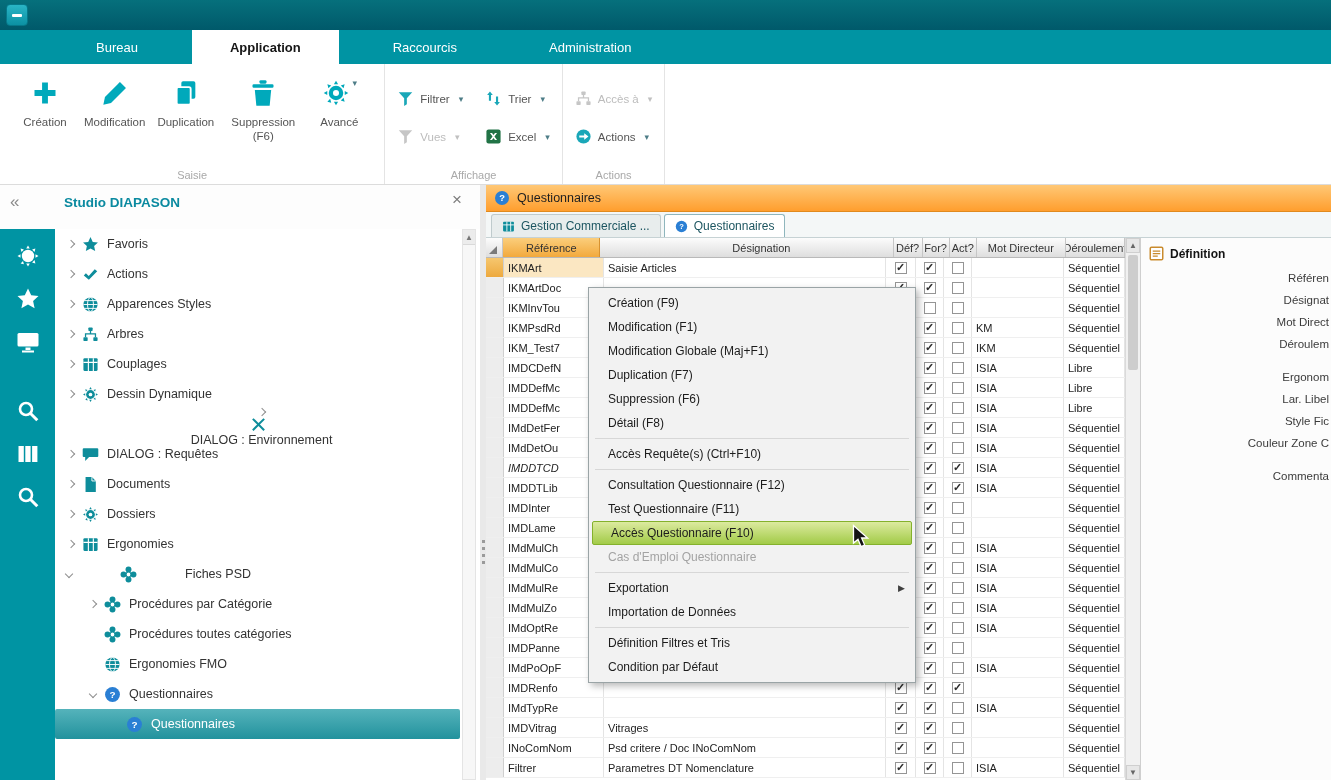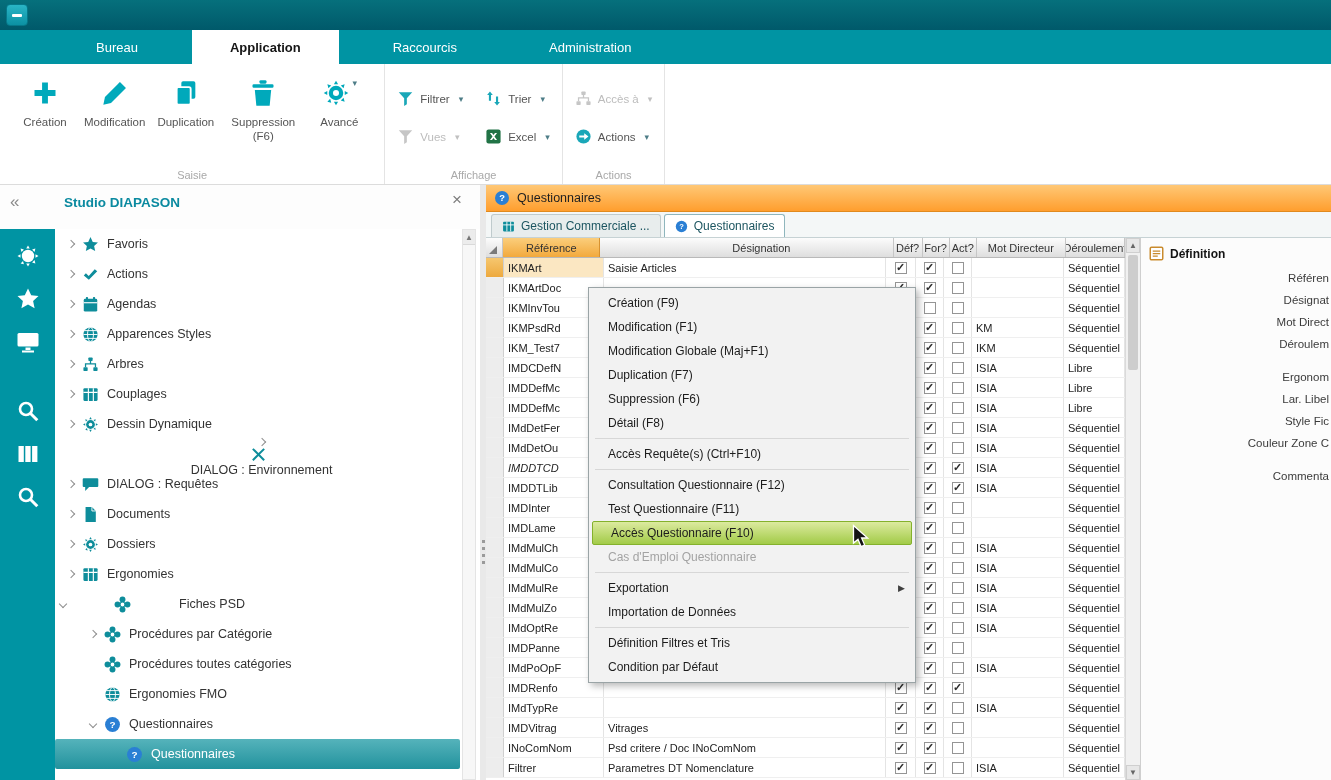--- a/index.html
+++ b/index.html
@@ -320,34 +320,20 @@
           </svg>
         </span>
         <span>Actions</span>
       </div>
       <div class="titem" style="padding-left: 8px;">
         <span class="chev ">
           <i></i>
         </span>
         <span class="ticon">
           <svg viewBox="0 0 24 24" width="17" height="17" fill="currentColor" xmlns="http://www.w3.org/2000/svg">
-            <rect x="2.5" y="4" width="19" height="18" rx="2"></rect>
-            <rect x="5.5" y="1.5" width="3" height="5" rx="1"></rect>
-            <rect x="15.5" y="1.5" width="3" height="5" rx="1"></rect>
-            <path d="M2.5 9.5h19" style="stroke:#fff;stroke-width:1.6"></path>
-          </svg>
-        </span>
-        <span>Agendas</span>
-      </div>
-      <div class="titem" style="padding-left: 8px;">
-        <span class="chev ">
-          <i></i>
-        </span>
-        <span class="ticon">
-          <svg viewBox="0 0 24 24" width="17" height="17" fill="currentColor" xmlns="http://www.w3.org/2000/svg">
             <circle cx="12" cy="12" r="10"></circle>
             <ellipse cx="12" cy="12" rx="4.2" ry="10" style="fill:none;stroke:#fff;stroke-width:1.3"></ellipse>
             <path d="M2 12h20M3.6 6.5h16.8M3.6 17.5h16.8" style="stroke:#fff;stroke-width:1.3;fill:none"></path>
           </svg>
         </span>
         <span>Apparences Styles</span>
       </div>
       <div class="titem" style="padding-left: 8px;">
         <span class="chev ">
           <i></i>
@@ -439,21 +425,21 @@
           <i></i>
         </span>
         <span class="ticon">
           <svg viewBox="0 0 24 24" width="17" height="17" fill="currentColor" xmlns="http://www.w3.org/2000/svg">
             <rect x="2" y="3" width="20" height="18" rx="1.5"></rect>
             <path d="M2 9h20M9 3v18M16 3v18" style="stroke:#fff;stroke-width:1.6;fill:none"></path>
           </svg>
         </span>
         <span>Ergonomies</span>
       </div>
-      <div class="titem" style="padding-left: 0; gap: 40px;">
+      <div class="titem" style="padding-left: 6px; gap: 40px;">
         <span class="chev open">
           <i></i>
         </span>
         <span class="ticon">
           <svg viewBox="0 0 24 24" width="17" height="17" fill="currentColor" xmlns="http://www.w3.org/2000/svg">
             <circle cx="12" cy="5" r="4.2"></circle>
             <circle cx="12" cy="19" r="4.2"></circle>
             <circle cx="5" cy="12" r="4.2"></circle>
             <circle cx="19" cy="12" r="4.2"></circle>
             <circle cx="12" cy="12" r="3.4" style="fill:#fff;stroke:currentColor;stroke-width:1.5"></circle>

